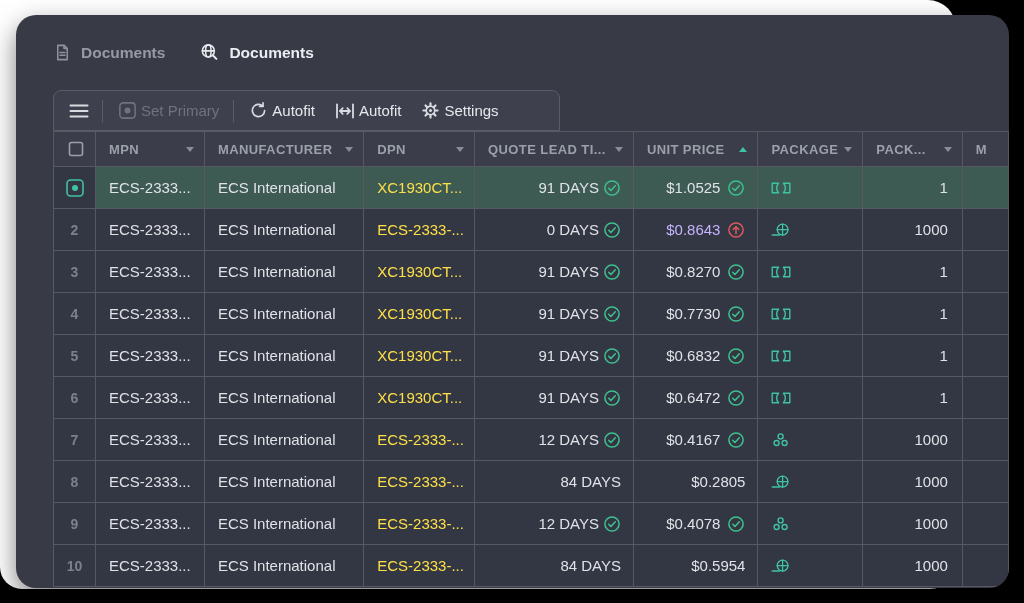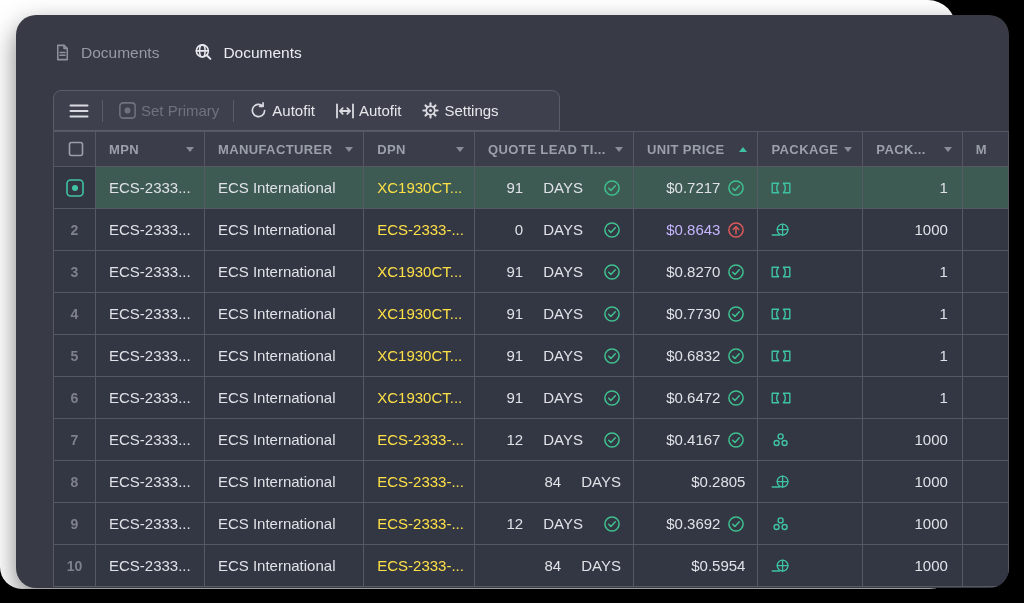--- a/index.html
+++ b/index.html
@@ -7,21 +7,21 @@
     width:1024px;height:603px;position:relative;background:#000;
     font-family:"Liberation Sans","DejaVu Sans",sans-serif;overflow:hidden;
   }
   .white-card{position:absolute;left:0;top:0;width:956px;height:589px;background:#ffffff;
     border-radius:0 28px 26px 22px;}
   .panel{position:absolute;left:16px;top:15px;width:993px;height:573px;background:#383b46;
     border-radius:20px;box-shadow:0 10px 26px rgba(0,0,0,.5);overflow:hidden;}
 
   
   .tabs{position:absolute;left:37px;top:27px;display:flex;align-items:center;gap:34px}
-  .tab{display:flex;align-items:center;gap:9px;cursor:pointer;font-size:15.5px;font-weight:400}
+  .tab{display:flex;align-items:center;gap:9px;cursor:pointer;font-size:15.5px;font-weight:700}
   .tab.inactive{color:#979aa5}
   .tab.active{color:#eaecf1}
   .tab .icn{display:flex;align-items:center}
   .tab.inactive .icn{color:#8f929d}
   .tab.active .icn{color:#e7e9ee}
 
   
   .toolbar{position:absolute;left:37px;top:75px;width:507px;height:41px;box-sizing:border-box;
     background:#3e414d;border:1px solid #5a5d68;border-radius:8px 8px 0 0;
     display:flex;align-items:center;padding:0 11px;gap:9px}
@@ -45,21 +45,21 @@
   .tri-up{width:0;height:0;border-left:4.5px solid transparent;border-right:4.5px solid transparent;
     border-bottom:5.5px solid #3fc3a3;flex:0 0 auto}
 
   tbody td{height:42px;background:#333643;color:#e0e2e7;font-size:15px;padding:0}
   tr.selected td{background:#3d5a53}
   tr.selected td.c-select{background:#333643}
   td.c-select{text-align:center;color:#7e818b;font-size:14px;font-weight:700}
   td.c-mpn,td.c-manu,td.c-dpn{padding:0 10px 0 13px}
   td.c-dpn{color:#fde047}
   .cellflex{display:flex;align-items:center;justify-content:flex-end}
-  td.c-lead .cellflex{gap:20px;padding-right:12px}
+  td.c-lead .cellflex{gap:4px;padding-right:12px}
   td.c-price .cellflex{gap:7px;padding-right:12px}
   td.c-package{padding-left:12px}
   td.c-qty{text-align:right;padding-right:14px}
   .ic-green{display:flex;align-items:center;color:#3fc18f}
   .ic-red{display:flex;align-items:center;color:#dd5a5a}
   .ic-teal{display:flex;align-items:center;color:#3fc3a3}
   .price-red{color:#c4b5fd}
   .marker{display:inline-flex;align-items:center;vertical-align:middle;color:#3fc3a3}
 </style>
 </head>
@@ -248,21 +248,21 @@
                 <span class="ic-green">
                   <svg width="18" height="18" viewBox="0 0 18 18" fill="none" stroke="currentColor" stroke-linecap="round" stroke-linejoin="round" stroke-width="1.5">
                     <circle cx="9" cy="9" r="7.1"></circle>
                     <path d="M5.7,9.3 l2.2,2.2 l4.4,-4.8"></path>
                   </svg>
                 </span>
               </span>
             </td>
     <td class="c-price">
               <span class="cellflex">
-                <span class="">$0.7217</span>
+                <span class="">$1.0525</span>
                 <span class="ic-green">
                   <svg width="18" height="18" viewBox="0 0 18 18" fill="none" stroke="currentColor" stroke-linecap="round" stroke-linejoin="round" stroke-width="1.5">
                     <circle cx="9" cy="9" r="7.1"></circle>
                     <path d="M5.7,9.3 l2.2,2.2 l4.4,-4.8"></path>
                   </svg>
                 </span>
               </span>
             </td>
     <td class="c-package">
               <span class="ic-teal">
@@ -554,21 +554,21 @@
                 <span class="ic-green">
                   <svg width="18" height="18" viewBox="0 0 18 18" fill="none" stroke="currentColor" stroke-linecap="round" stroke-linejoin="round" stroke-width="1.5">
                     <circle cx="9" cy="9" r="7.1"></circle>
                     <path d="M5.7,9.3 l2.2,2.2 l4.4,-4.8"></path>
                   </svg>
                 </span>
               </span>
             </td>
     <td class="c-price">
               <span class="cellflex">
-                <span class="">$0.3692</span>
+                <span class="">$0.4078</span>
                 <span class="ic-green">
                   <svg width="18" height="18" viewBox="0 0 18 18" fill="none" stroke="currentColor" stroke-linecap="round" stroke-linejoin="round" stroke-width="1.5">
                     <circle cx="9" cy="9" r="7.1"></circle>
                     <path d="M5.7,9.3 l2.2,2.2 l4.4,-4.8"></path>
                   </svg>
                 </span>
               </span>
             </td>
     <td class="c-package">
               <span class="ic-teal">

